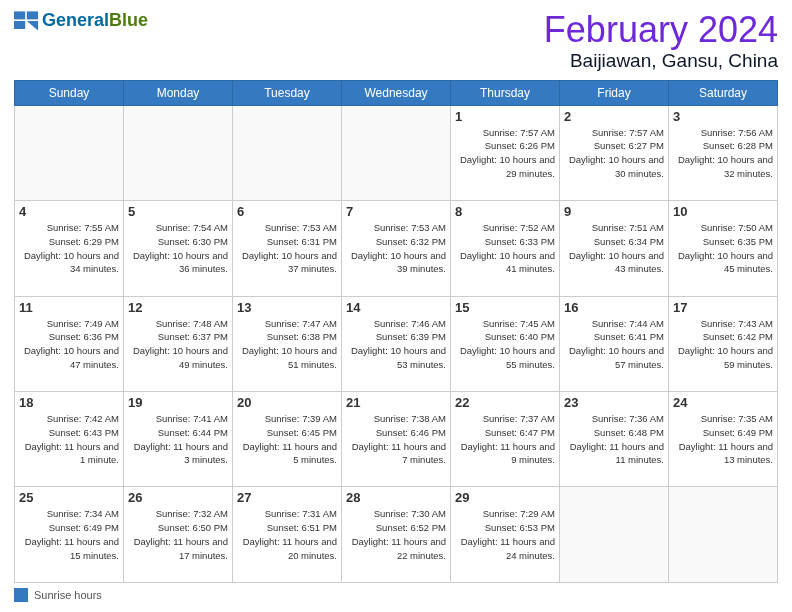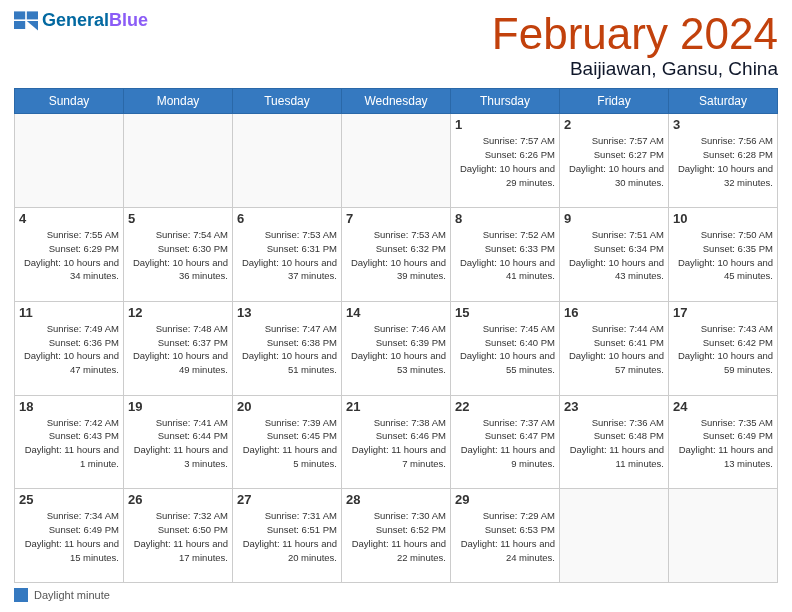--- a/index.html
+++ b/index.html
@@ -29,23 +29,23 @@
       gap: 4px;
     }
     .logo-icon {
       width: 24px;
       height: 20px;
     }
     .title-block {
       text-align: right;
     }
     .month-title {
-      font-size: 44px;
+      font-size: 36px;
       font-weight: 300;
-      color: #c2410c;
+      color: #6d28d9;
       line-height: 1.1;
     }
     .location {
       font-size: 19px;
       color: #0f172a;
     }
     .calendar {
       flex: 1;
       border: 1px solid #ccc;
       border-collapse: collapse;
@@ -105,21 +105,21 @@
 <div class="container">
   <div class="header">
     <div class="logo">
       <svg class="logo-icon" viewBox="0 0 30 24" xmlns="http://www.w3.org/2000/svg">
         <rect x="0" y="0" width="14" height="10" fill="#3579c0"></rect>
         <rect x="0" y="12" width="14" height="10" fill="#3579c0"></rect>
         <rect x="16" y="0" width="14" height="10" fill="#3579c0"></rect>
         <polygon points="16,12 30,12 30,24" fill="#3579c0"></polygon>
       </svg>
       <div>
-        <span style="font-size:18px;font-weight:bold;color:#0369a1;">General</span><span style="font-size:18px;font-weight:bold;color:#8b5cf6;">Blue</span>
+        <span style="font-size:18px;font-weight:bold;color:#0369a1;">General</span><span style="font-size:18px;font-weight:bold;color:#4d7c0f;">Blue</span>
       </div>
     </div>
     <div class="title-block">
       <div class="month-title">February 2024</div>
       <div class="location">Baijiawan, Gansu, China</div>
     </div>
   </div>
 
   <table class="calendar">
     <thead>
@@ -322,15 +322,15 @@
 Daylight: 11 hours and 24 minutes.</div>
           </td>
           <td class="empty"></td>
           <td class="empty"></td>
         </tr>
       </tbody>
   </table>
 
   <div class="legend">
     <div class="legend-box"></div>
-    <span>Daylight minute</span>
+    <span>Sunrise hours</span>
   </div>
 </div>
 
 </body></html>

